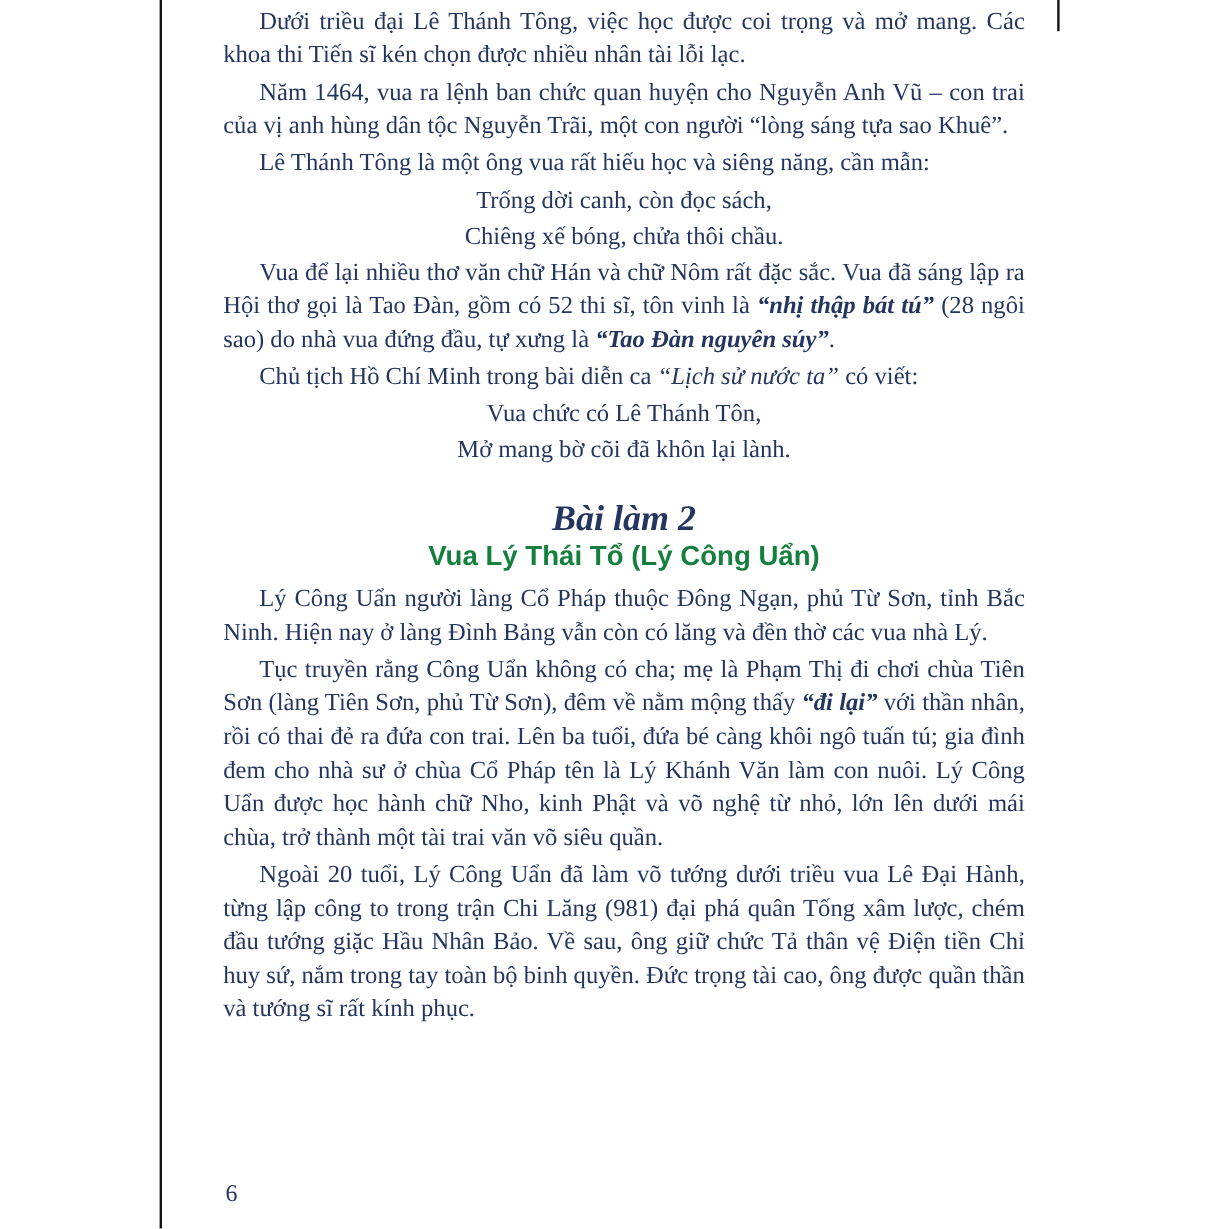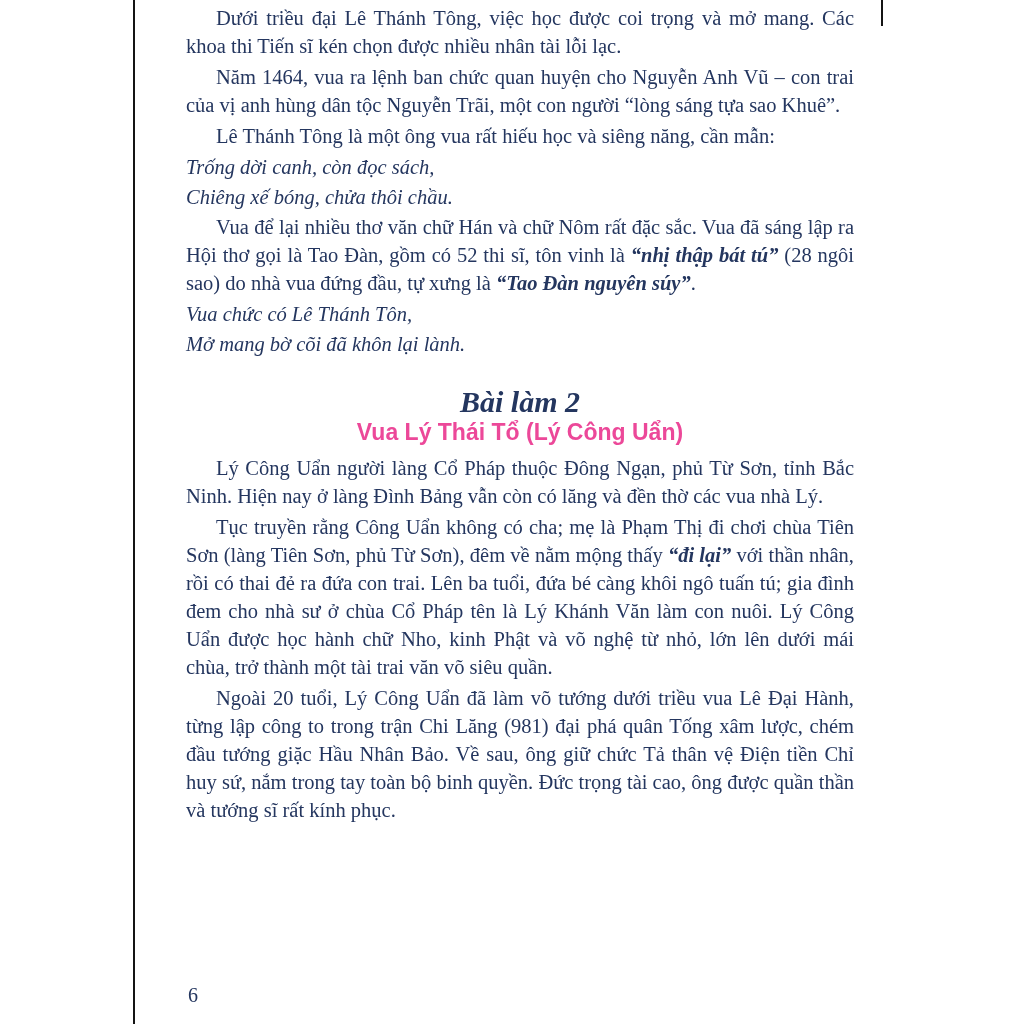--- a/index.html
+++ b/index.html
@@ -39,40 +39,40 @@
     width: 668px;
     font-size: 20.5px;
     line-height: 28px;
     text-align: justify;
   }
   p.para {
     margin: 0 0 3px 0;
     text-indent: 30px;
   }
   p.verse {
+    text-align: center;
     text-indent: 0;
-    font-style: italic;
     margin: 2px 0 2px 0;
   }
   p.h1 {
     text-align: center;
     text-indent: 0;
     font-weight: bold;
     font-style: italic;
     font-size: 30px;
     margin: 30px 0 2px 0;
   }
   p.h2 {
     text-align: center;
     text-indent: 0;
     font-weight: bold;
     font-style: normal;
     font-family: "Liberation Sans", "DejaVu Sans", sans-serif;
     font-size: 23px;
-    color: #ec4899;
+    color: #15803d;
     margin: 2px 0 8px 0;
   }
   .bi { font-weight: bold; font-style: italic; }
   .it { font-style: italic; }
   .page-number {
     position: absolute;
     left: 188px;
     top: 984px;
     font-size: 20px;
     font-family: "Liberation Serif", "DejaVu Serif", serif;
@@ -94,20 +94,21 @@
     <p class="para">Năm 1464, vua ra lệnh ban chức quan huyện cho Nguyễn Anh Vũ – con trai của vị anh hùng dân tộc Nguyễn Trãi, một con người “lòng sáng tựa sao Khuê”.</p>
 
     <p class="para">Lê Thánh Tông là một ông vua rất hiếu học và siêng năng, cần mẫn:</p>
 
     <p class="verse">Trống dời canh, còn đọc sách,</p>
     <p class="verse">Chiêng xế bóng, chửa thôi chầu.</p>
 
     <p class="para"><span>Vua để lại nhiều thơ văn chữ Hán và chữ Nôm rất đặc sắc. Vua đã sáng lập ra Hội thơ gọi là Tao Đàn, gồm có 52 thi sĩ, tôn vinh là </span><span class="bi">“nhị thập bát tú”</span><span> (28 ngôi sao) do nhà vua đứng đầu, tự xưng là </span><span class="bi">“Tao Đàn nguyên súy”</span><span>.</span></p>
 
 
+    <p class="para"><span>Chủ tịch Hồ Chí Minh trong bài diễn ca </span><span class="it">“Lịch sử nước ta”</span><span> có viết:</span></p>
 
     <p class="verse">Vua chức có Lê Thánh Tôn,</p>
     <p class="verse">Mở mang bờ cõi đã khôn lại lành.</p>
 
     <p class="h1">Bài làm 2</p>
     <p class="h2">Vua Lý Thái Tổ (Lý Công Uẩn)</p>
 
     <p class="para">Lý Công Uẩn người làng Cổ Pháp thuộc Đông Ngạn, phủ Từ Sơn, tỉnh Bắc Ninh. Hiện nay ở làng Đình Bảng vẫn còn có lăng và đền thờ các vua nhà Lý.</p>
 
     <p class="para"><span>Tục truyền rằng Công Uẩn không có cha; mẹ là Phạm Thị đi chơi chùa Tiên Sơn (làng Tiên Sơn, phủ Từ Sơn), đêm về nằm mộng thấy </span><span class="bi">“đi lại”</span><span> với thần nhân, rồi có thai đẻ ra đứa con trai. Lên ba tuổi, đứa bé càng khôi ngô tuấn tú; gia đình đem cho nhà sư ở chùa Cổ Pháp tên là Lý Khánh Văn làm con nuôi. Lý Công Uẩn được học hành chữ Nho, kinh Phật và võ nghệ từ nhỏ, lớn lên dưới mái chùa, trở thành một tài trai văn võ siêu quần.</span></p>

